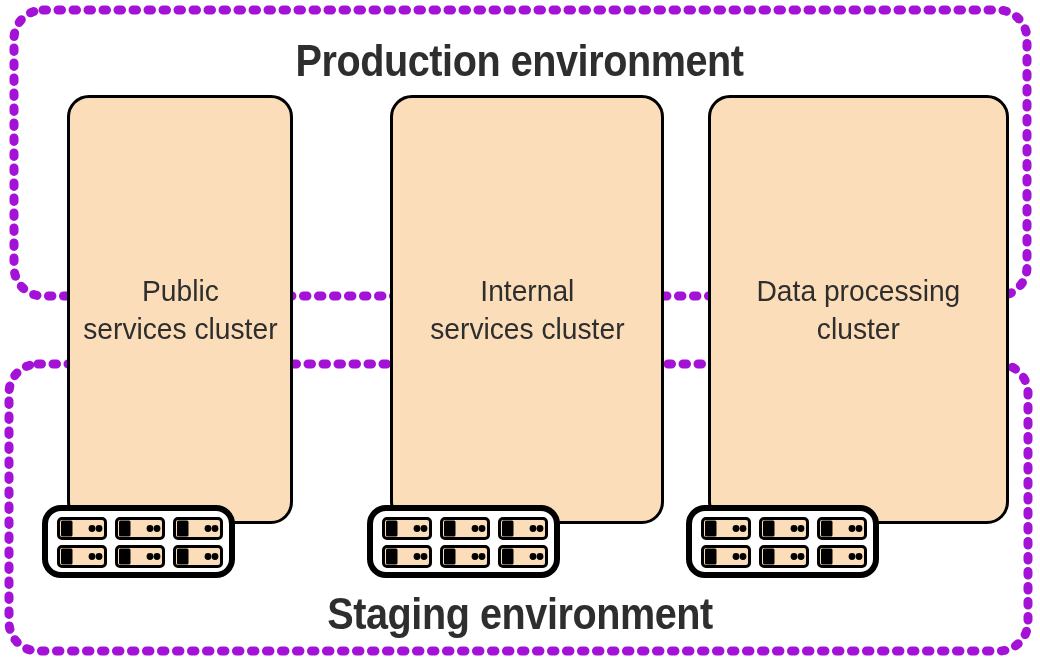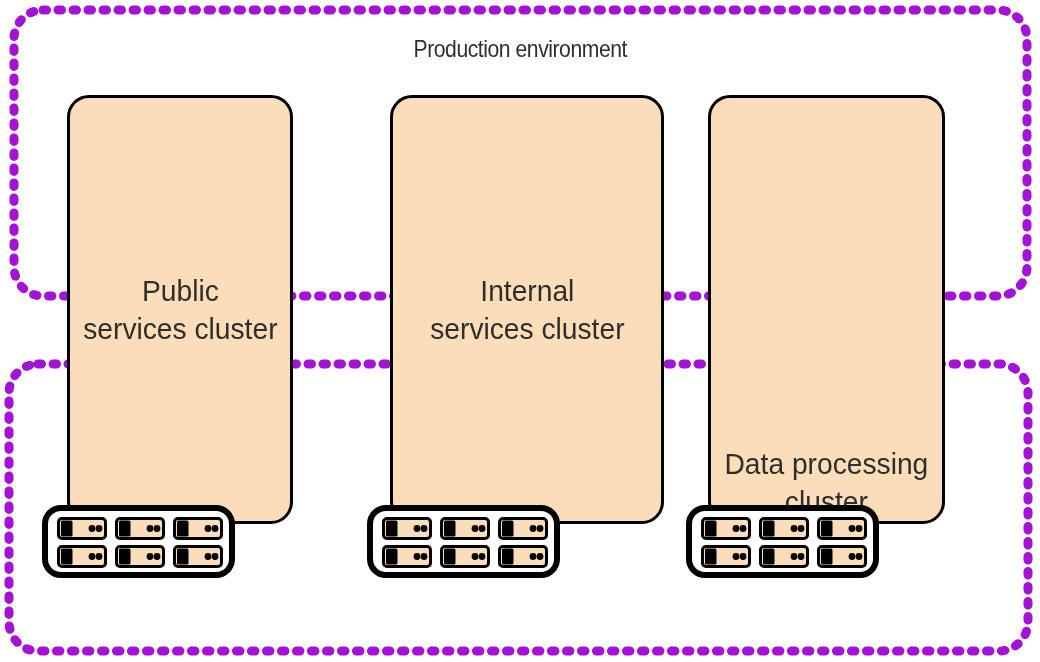--- a/index.html
+++ b/index.html
@@ -37,22 +37,22 @@
     stroke-linecap: round;
   }
 
   .env-title {
     position: absolute;
     left: 0;
     width: 100%;
     text-align: center;
     z-index: 1;
     color: var(--label-text);
-    font-size: 24px;
-    font-weight: normal;
+    font-size: 45px;
+    font-weight: bold;
     letter-spacing: -0.5px;
     white-space: nowrap;
   }
   .env-title > span {
     display: inline-block;
     transform: scaleX(0.88);
     transform-origin: 50% 50%;
   }
   .env-title.production { top: 35px; }
   .env-title.staging    { top: 588px; }
@@ -64,21 +64,21 @@
     background: var(--cluster-fill);
     border: 3px solid var(--cluster-border);
     border-radius: 22px;
     z-index: 2;
     display: flex;
     align-items: center;
     justify-content: center;
   }
   .cluster.c1 { left: 67px;  width: 226px; }
   .cluster.c2 { left: 390px; width: 274px; }
-  .cluster.c3 { left: 708px; width: 237px; align-items: flex-end; }
+  .cluster.c3 { left: 708px; width: 301px; }
 
   .cluster-label {
     text-align: center;
     color: var(--label-text);
     font-size: 30px;
     font-weight: normal;
     line-height: 38px;
     transform: scaleX(0.94);
     transform-origin: 50% 50%;
     white-space: nowrap;
@@ -136,20 +136,23 @@
 
   <svg class="env-layer" viewBox="0 0 1040 662" xmlns="http://www.w3.org/2000/svg">
     <rect class="env-rect" x="14" y="10" width="1013" height="286" rx="29"></rect>
     <rect class="env-rect" x="9" y="364" width="1019" height="287" rx="29"></rect>
   </svg>
 
   <div class="env-title production">
     <span>Production environment</span>
   </div>
 
+  <div class="env-title staging">
+    <span>Staging environment</span>
+  </div>
 
   <div class="cluster c1">
     <div class="cluster-label">
       <div>Public</div>
       <div>services cluster</div>
     </div>
   </div>
 
   <div class="cluster c2">
     <div class="cluster-label">

